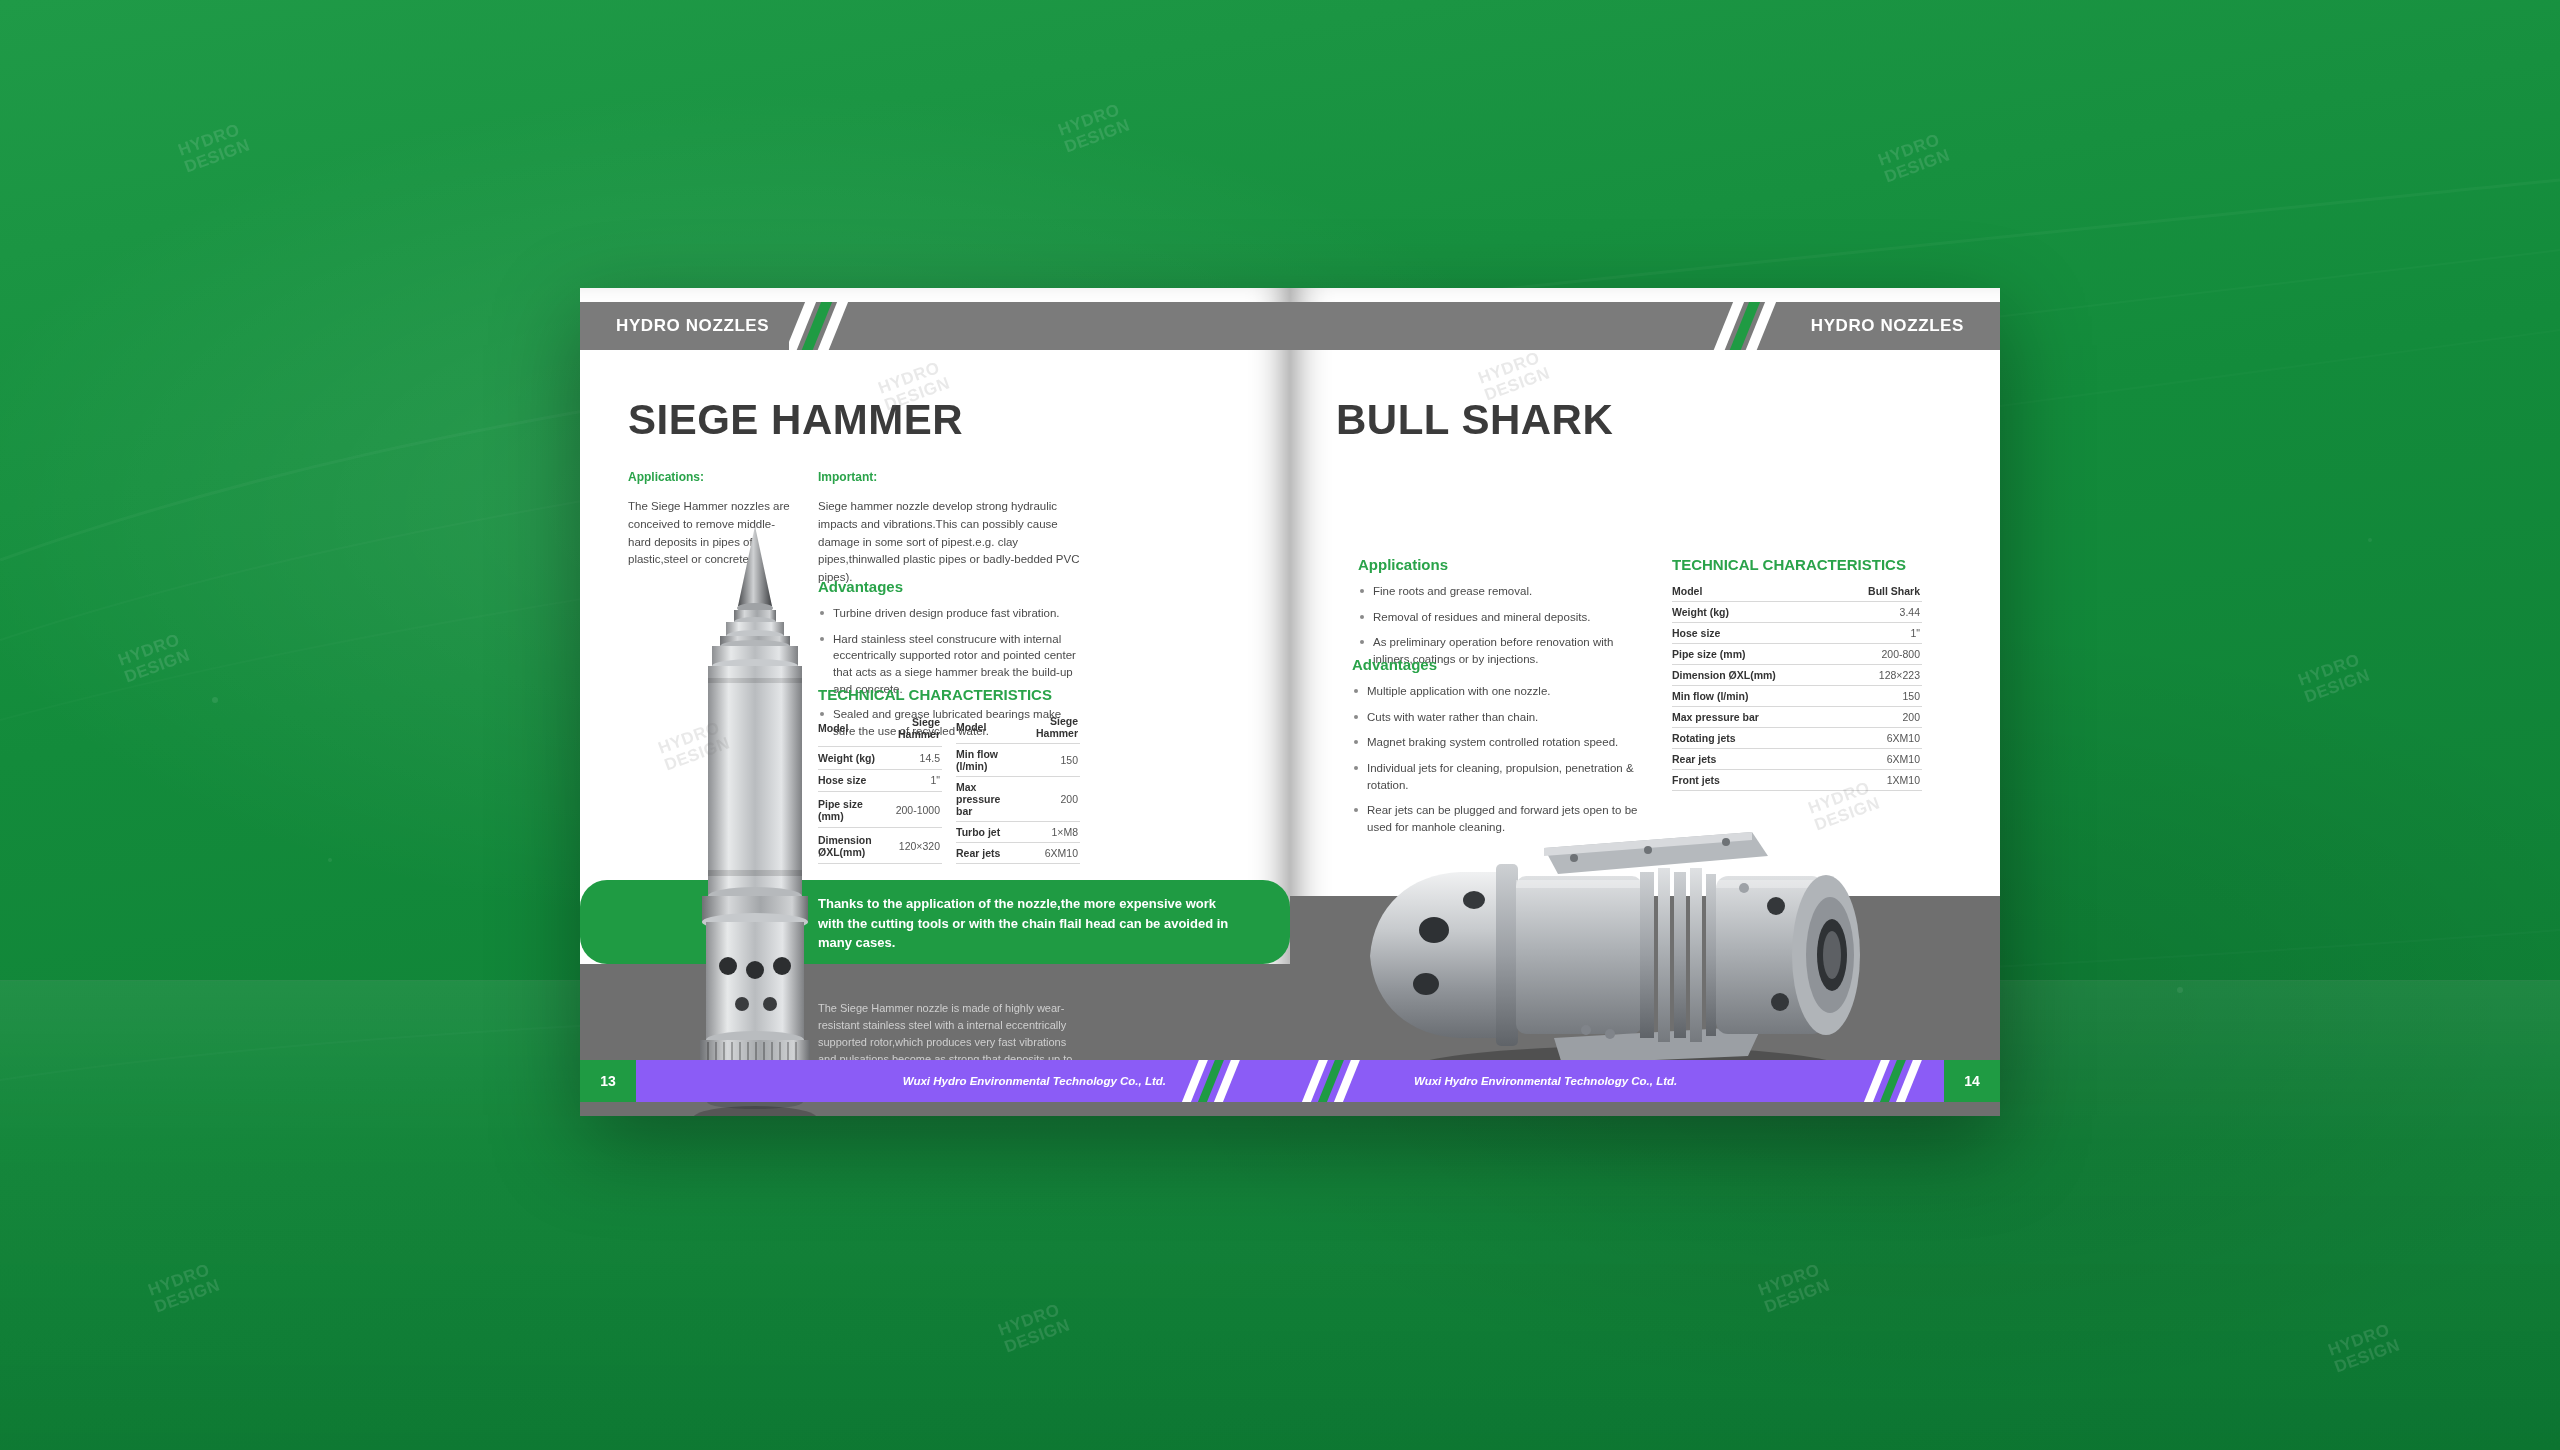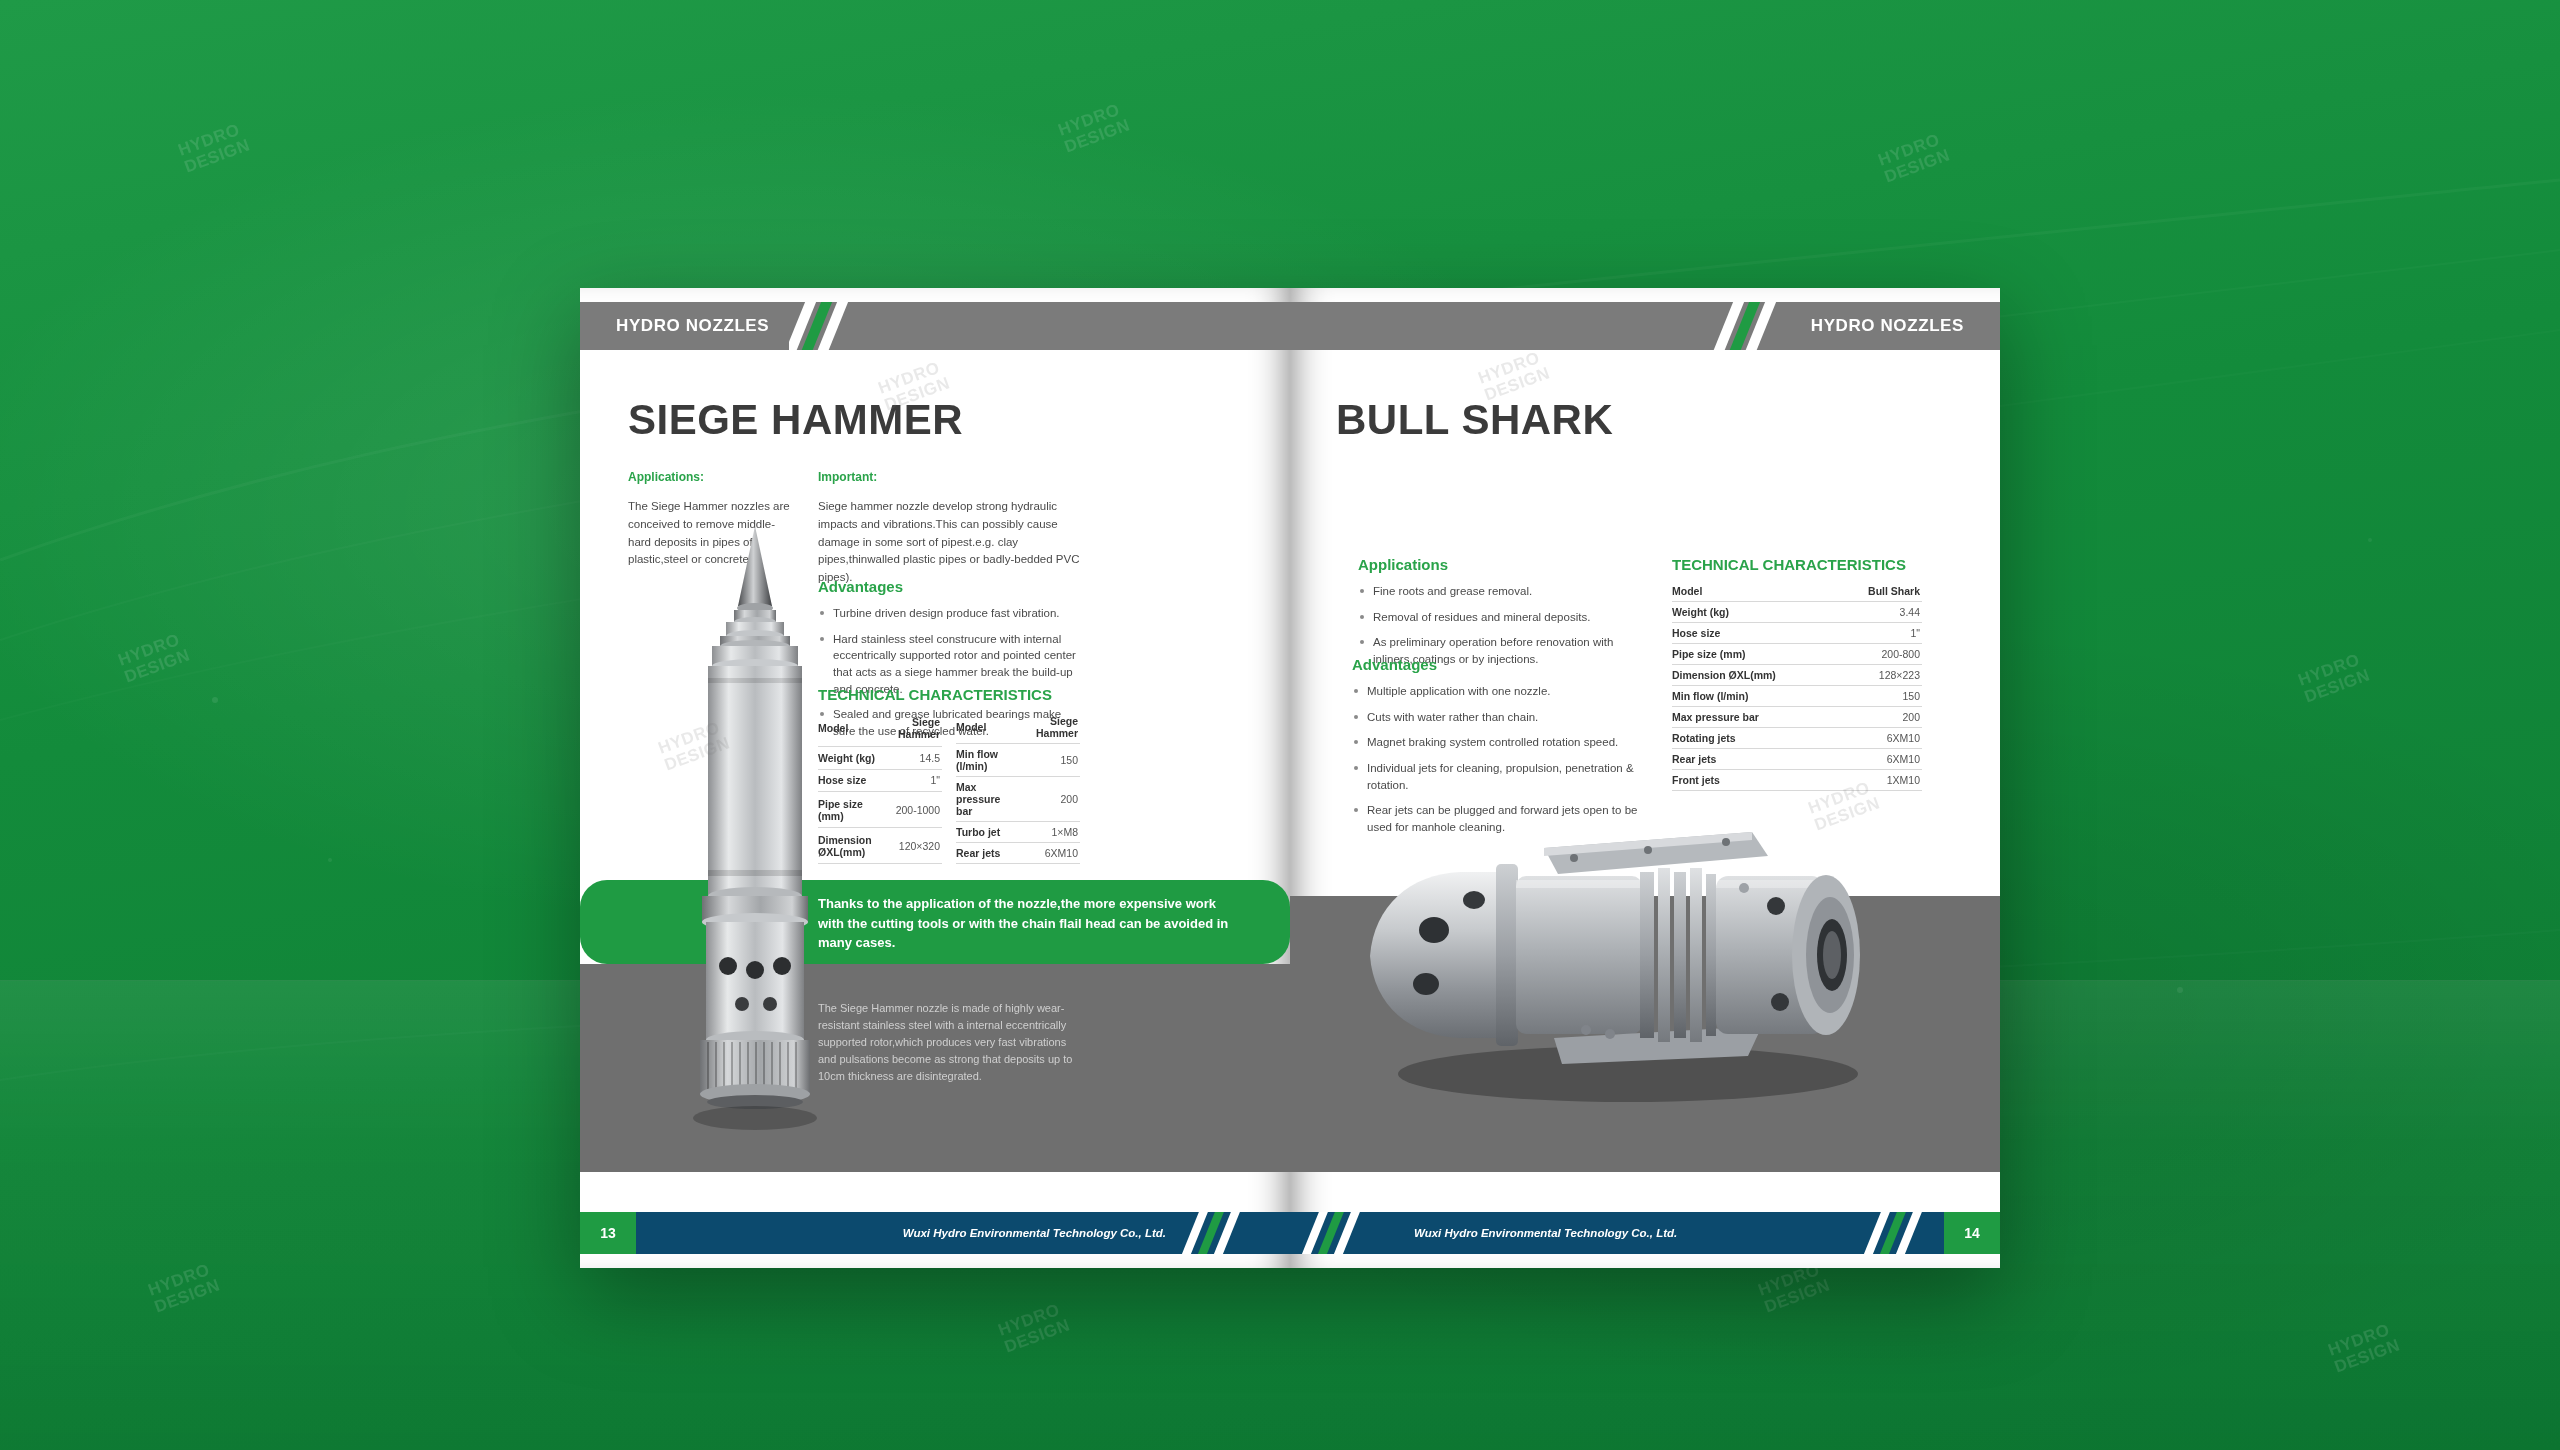--- a/index.html
+++ b/index.html
@@ -45,21 +45,21 @@
   
   .book {
     position: absolute;
     left: 580px; top: 288px;
     width: 1420px; height: 920px;
     display: flex;
     filter: drop-shadow(0 28px 44px rgba(0,0,0,0.35));
   }
   .page {
     position: relative;
-    width: 710px; height: 980px;
+    width: 710px; height: 828px;
     background: #ffffff;
     overflow: hidden;
   }
   .page.left { box-shadow: inset -26px 0 34px -22px rgba(0,0,0,0.45); }
   .page.right { box-shadow: inset 26px 0 34px -22px rgba(0,0,0,0.45); }
 
   
   .hdr {
     position: absolute; left: 0; right: 0; top: 14px; height: 48px;
     background: #7b7b7b;
@@ -117,21 +117,21 @@
     background: #6f6f6f;
   }
   .gray-txt {
     position: absolute;
     color: #cfcfcf; font-size: 11px; line-height: 1.55;
   }
 
   
   .ftr {
     position: absolute; left: 0; right: 0; bottom: 14px; height: 42px;
-    background: #0c4a6e;
+    background: #8b5cf6;
     display: flex; align-items: center; margin-top: 16px;
   }
   .pgbox {
     width: 56px; height: 42px; background: #1f9b43;
     color: #fff; font-size: 14px; font-weight: bold;
     display: flex; align-items: center; justify-content: center;
   }
   .ftr .stripes { width: 100px; height: 42px; position: relative; overflow: hidden; }
   .ftr .stripes i {
     position: absolute; top: -10px; height: 64px; width: 9px; transform: skewX(-22deg);

